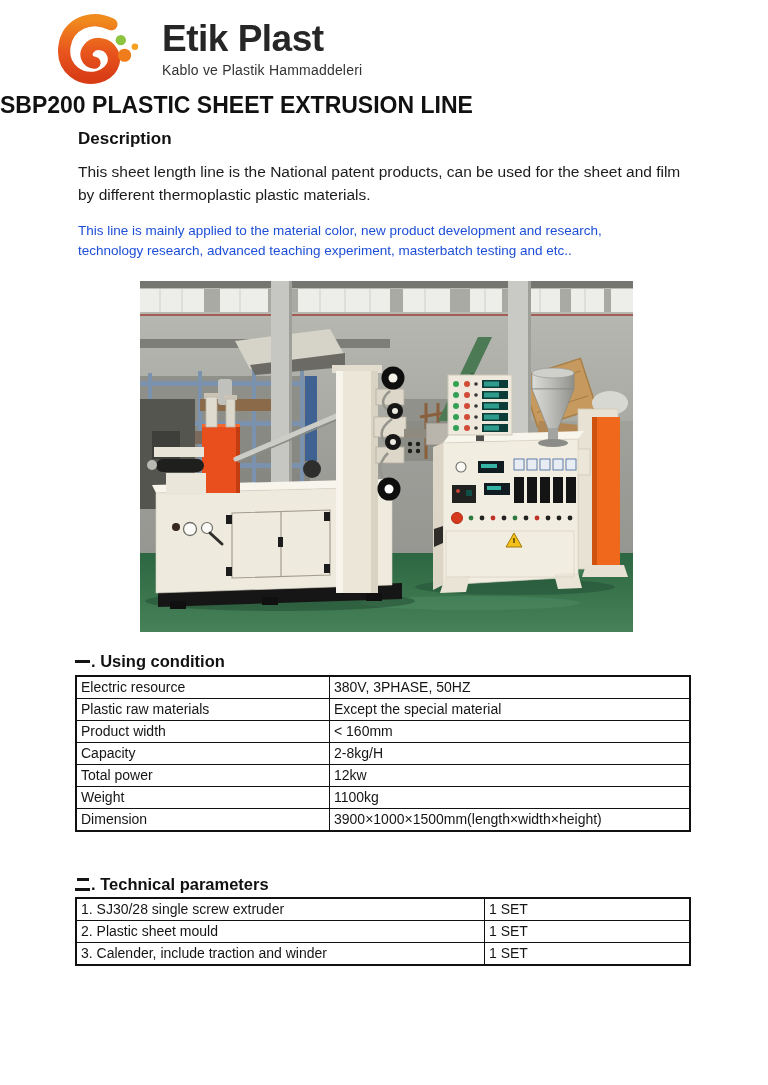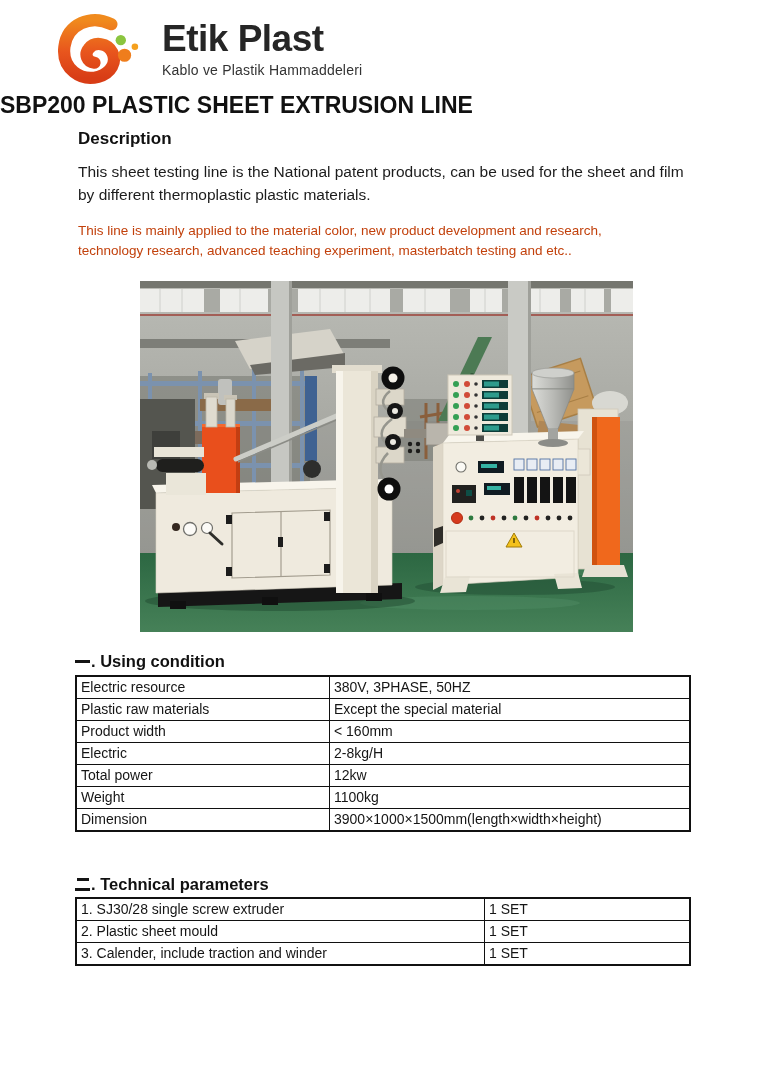--- a/index.html
+++ b/index.html
@@ -10,21 +10,21 @@
   
   .logo { position:absolute; left:55px; top:12px; display:flex; align-items:center; gap:13px; }
   .logo-icon { width:94px; height:74px; }
   .logo-name { font-size:37px; font-weight:bold; color:#262626; line-height:1.05; letter-spacing:-0.5px; }
   .logo-tagline { font-size:14px; color:#333333; margin-top:3px; letter-spacing:0.2px; }
   
   .doc-title { position:absolute; top:92px; left:0; width:768px; 
     font-size:23px; font-weight:bold; color:#111; }
   .desc-heading { position:absolute; left:78px; top:129px; font-size:17px; font-weight:bold; color:#111; }
   .para1 { position:absolute; left:78px; top:160px; width:608px; font-size:15.5px; line-height:23px; color:#1c1c1c; }
-  .para2 { position:absolute; left:78px; top:221px; width:585px; font-size:13.5px; line-height:19.5px; color:#c2410c; }
+  .para2 { position:absolute; left:78px; top:221px; width:585px; font-size:13.5px; line-height:19.5px; color:#1d4ed8; }
   
   .photo { position:absolute; left:140px; top:281px; width:493px; height:351px; }
   .photo svg { display:block; width:100%; height:100%; }
   
   .section-heading { position:absolute; font-size:16.5px; font-weight:bold; color:#111; line-height:20px; }
   .sec1 { left:75px; top:651px; }
   .sec2 { left:75px; top:874px; }
   .num-one { display:inline-block; width:15px; height:3px; background:#141414; margin-right:1px; vertical-align:4px; }
   .num-two { display:inline-block; width:15px; height:13px; position:relative; margin-right:1px; vertical-align:-1px; }
   .num-two::before { content:""; position:absolute; top:0; left:1.5px; width:12px; height:2.6px; background:#141414; }
@@ -61,21 +61,21 @@
       </svg>
     </div>
     <div>
       <div class="logo-name">Etik Plast</div>
       <div class="logo-tagline">Kablo ve Plastik Hammaddeleri</div>
     </div>
   </div>
 
   <div class="doc-title">SBP200 PLASTIC SHEET EXTRUSION LINE</div>
   <div class="desc-heading">Description</div>
-  <div class="para1">This sheet testing line is the National patent products, can be used for the sheet and film by different thermoplastic plastic materials.</div>
+  <div class="para1">This sheet length line is the National patent products, can be used for the sheet and film by different thermoplastic plastic materials.</div>
   <div class="para2">This line is mainly applied to the material color, new product development and research, technology research, advanced teaching experiment, masterbatch testing and etc..</div>
 
   <div class="photo">
     <svg viewBox="0 0 493 351" xmlns="http://www.w3.org/2000/svg">
       <defs>
         <linearGradient id="wallG" x1="0" y1="0" x2="0" y2="1">
           <stop offset="0" stop-color="#babbb5"></stop>
             <stop offset="1" stop-color="#999a94"></stop>
         </linearGradient>
         <linearGradient id="floorG" x1="0" y1="0" x2="0" y2="1">
@@ -345,21 +345,21 @@
       </tr>
       <tr>
         <td>Plastic raw materials</td>
         <td>Except the special material</td>
       </tr>
       <tr>
         <td>Product width</td>
         <td>&lt; 160mm</td>
       </tr>
       <tr>
-        <td>Electric</td>
+        <td>Capacity</td>
         <td>2-8kg/H</td>
       </tr>
       <tr>
         <td>Total power</td>
         <td>12kw</td>
       </tr>
       <tr>
         <td>Weight</td>
         <td>1100kg</td>
       </tr>

